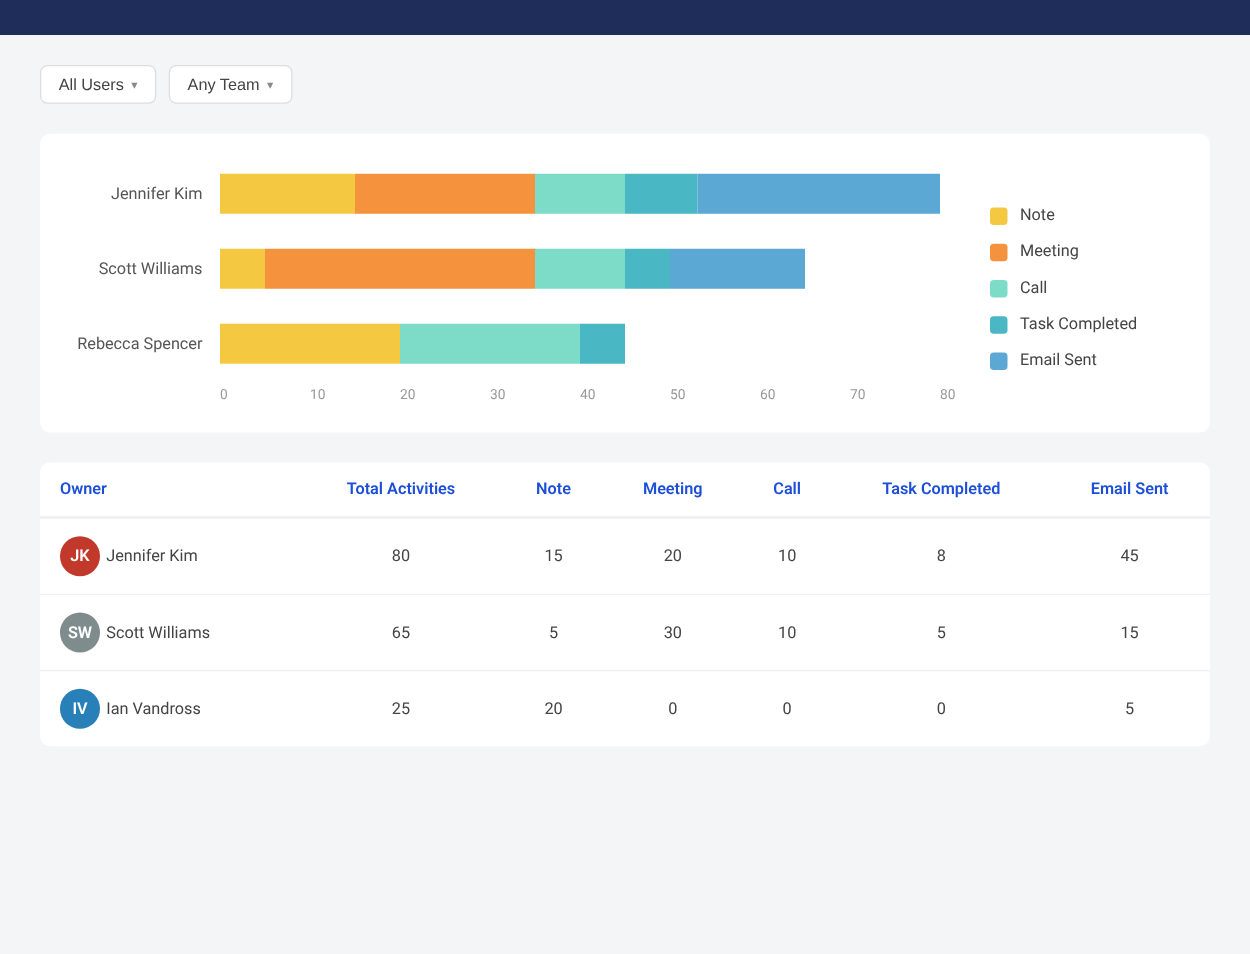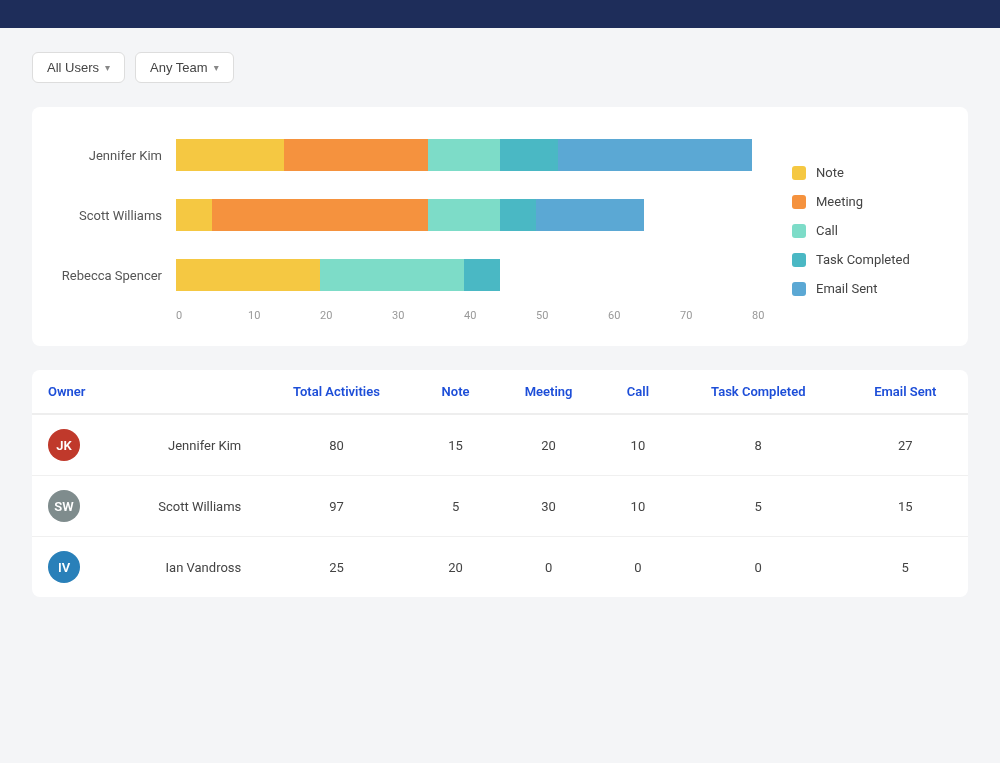--- a/index.html
+++ b/index.html
@@ -155,22 +155,21 @@
       font-size: 13px;
       color: #444;
       text-align: center;
     }
     tbody td:first-child {
       text-align: left;
     }
     .owner-cell {
       display: flex;
       align-items: center;
-      gap: 22px;
-      justify-content: space-between;
+      gap: 5px;
     }
     .avatar {
       width: 32px;
       height: 32px;
       border-radius: 50%;
       flex-shrink: 0;
       display: flex;
       align-items: center;
       justify-content: center;
       font-size: 13px;
@@ -292,30 +291,30 @@
     <div class="owner-cell">
       <div class="avatar" style="background:#c0392b">JK</div>
       <span>Jennifer Kim</span>
     </div>
   </td>
             <td>80</td>
             <td>15</td>
             <td>20</td>
             <td>10</td>
             <td>8</td>
-            <td>27</td>
+            <td>45</td>
           </tr>
           <tr>
             <td>
     <div class="owner-cell">
       <div class="avatar" style="background:#7f8c8d">SW</div>
       <span>Scott Williams</span>
     </div>
   </td>
-            <td>97</td>
+            <td>65</td>
             <td>5</td>
             <td>30</td>
             <td>10</td>
             <td>5</td>
             <td>15</td>
           </tr>
           <tr>
             <td>
     <div class="owner-cell">
       <div class="avatar" style="background:#2980b9">IV</div>

